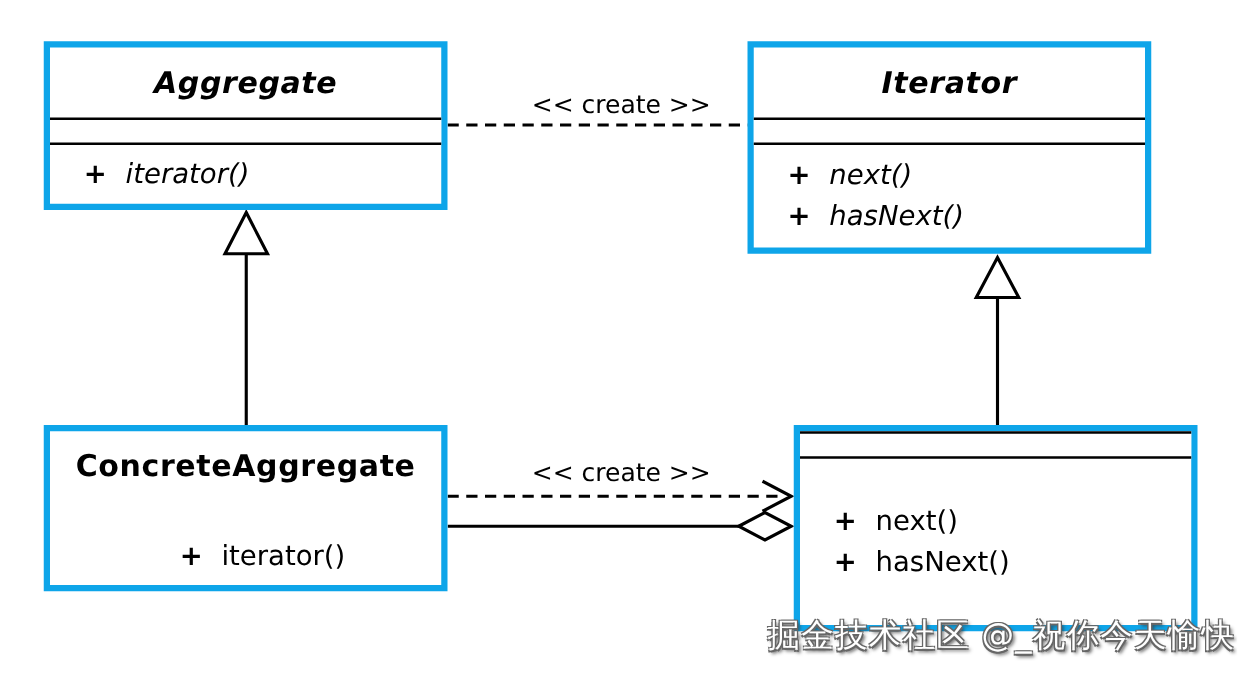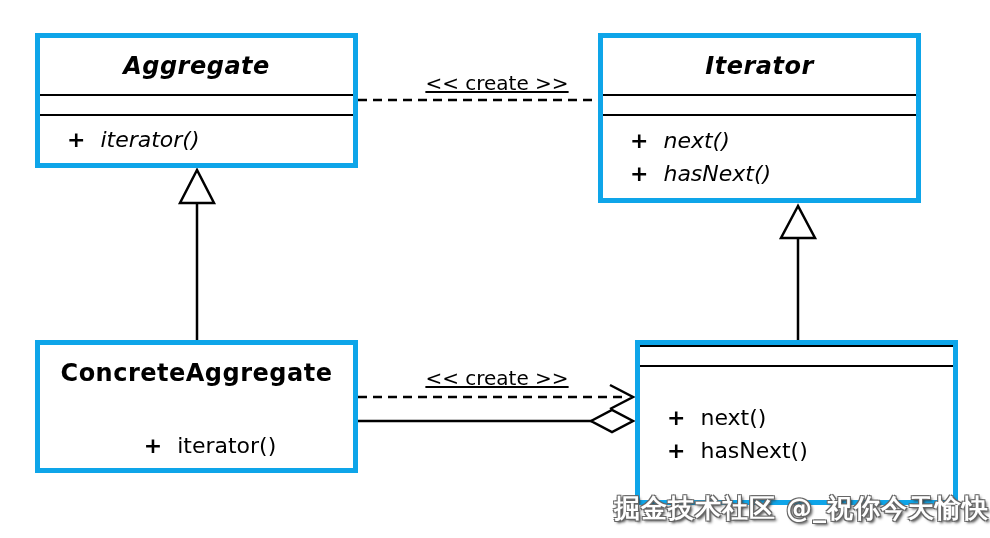--- a/index.html
+++ b/index.html
@@ -62,28 +62,27 @@
   .abstract .cb-title { font-style: italic; }
   .abstract .mname    { font-style: italic; }
 
   .create-label {
     position: absolute;
     width: 220px;
     text-align: center;
     font-size: 20px;
     color: #000;
     white-space: nowrap;
-    text-decoration: underline;
   }
   .watermark {
     position: absolute;
     left: 614px;
     top: 491px;
     font-size: 26px;
-    font-weight: bold;
+    font-weight: normal;
     white-space: nowrap;
     color: #ffffff;
     letter-spacing: 1px;
     text-shadow:
       -1px -1px 0 #666666,
        1px -1px 0 #666666,
       -1px  1px 0 #666666,
        1px  1px 0 #666666,
        2px  2px 3px #333333;
   }

